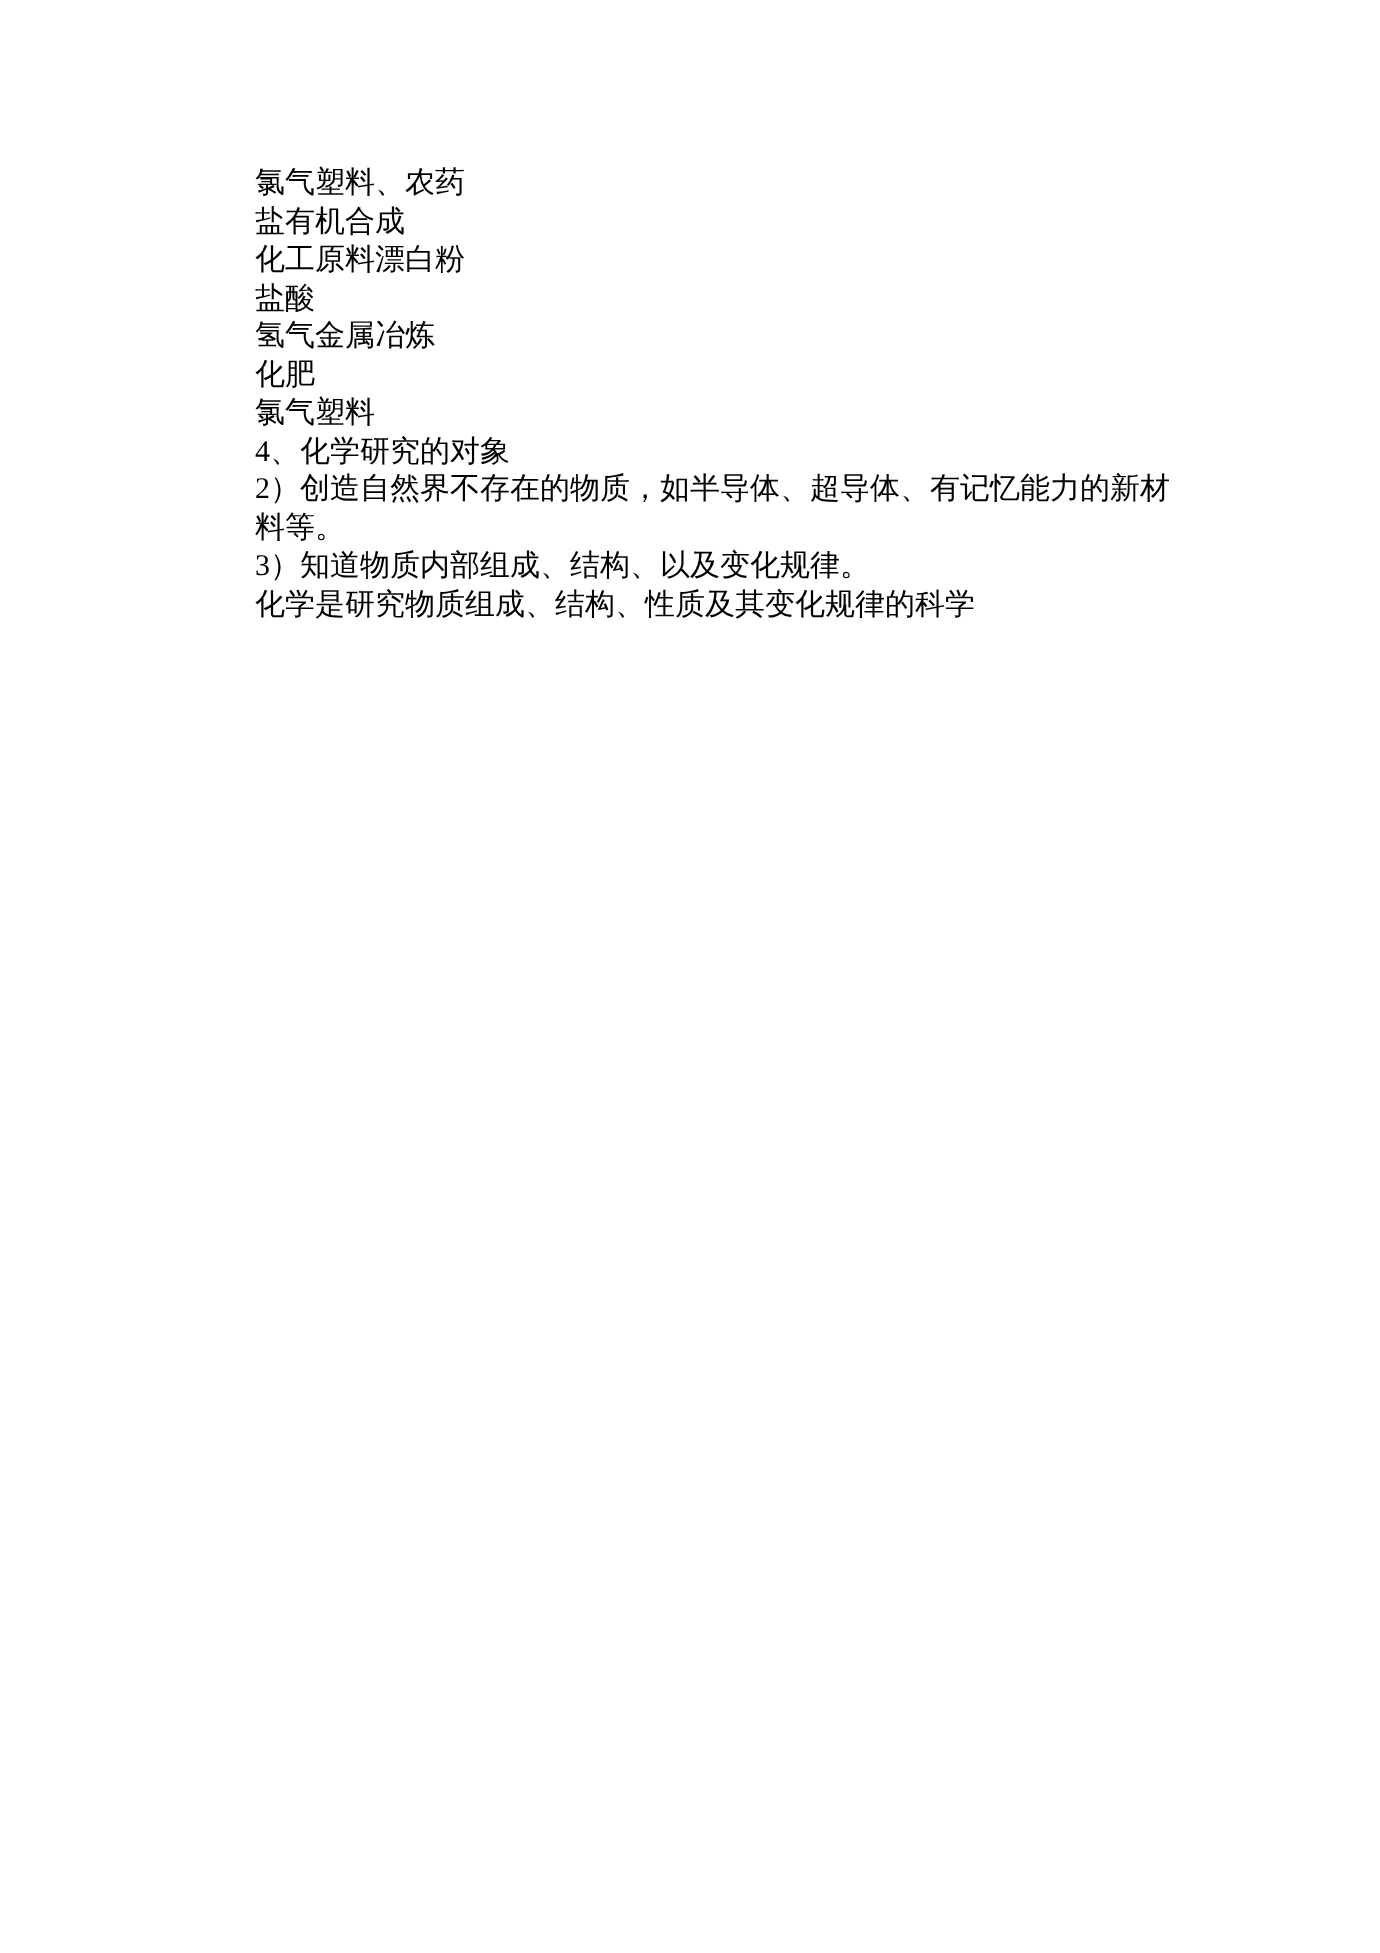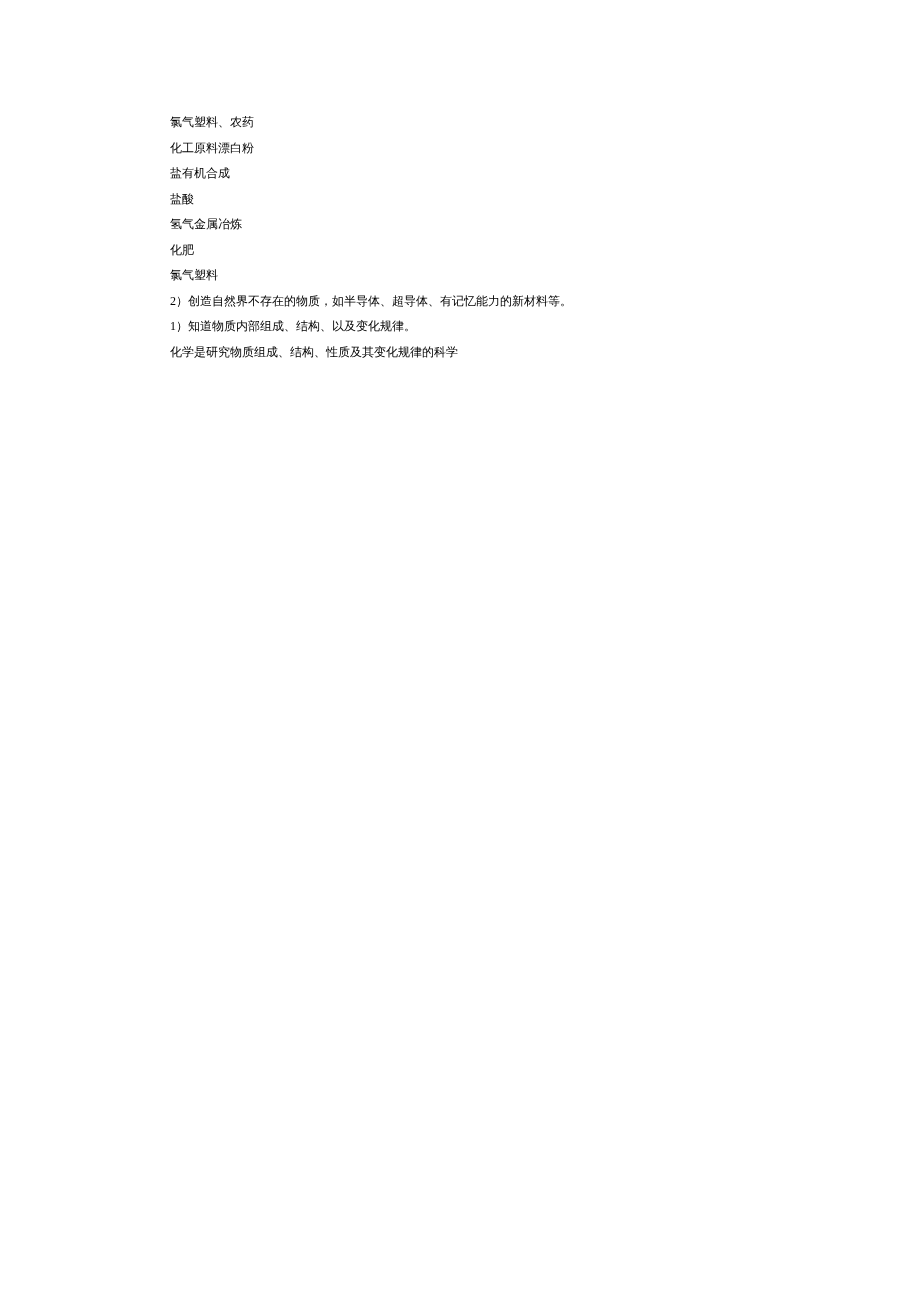--- a/index.html
+++ b/index.html
@@ -12,35 +12,36 @@
       height: 1302px;
       background: #ffffff;
       font-family: "SimSun", "宋体", serif;
       position: relative;
     }
     .content {
       position: absolute;
       left: 170px;
       top: 110px;
       width: 620px;
-      font-size: 12px;
+      font-size: 20px;
       line-height: 25.5px;
       color: #000000;
     }
     .line {
       display: block;
     }
   </style>
 </head>
 <body>
 
 <div class="content">
   <span class="line">氯气塑料、农药</span>
+  <span class="line">盐有机合成</span>
   <span class="line">化工原料漂白粉</span>
-  <span class="line">盐有机合成</span>
   <span class="line">盐酸</span>
   <span class="line">氢气金属冶炼</span>
   <span class="line">化肥</span>
   <span class="line">氯气塑料</span>
+  <span class="line">4、化学研究的对象</span>
   <span class="line">2）创造自然界不存在的物质，如半导体、超导体、有记忆能力的新材料等。</span>
-  <span class="line">1）知道物质内部组成、结构、以及变化规律。</span>
+  <span class="line">3）知道物质内部组成、结构、以及变化规律。</span>
   <span class="line">化学是研究物质组成、结构、性质及其变化规律的科学</span>
 </div>
 
 </body></html>

